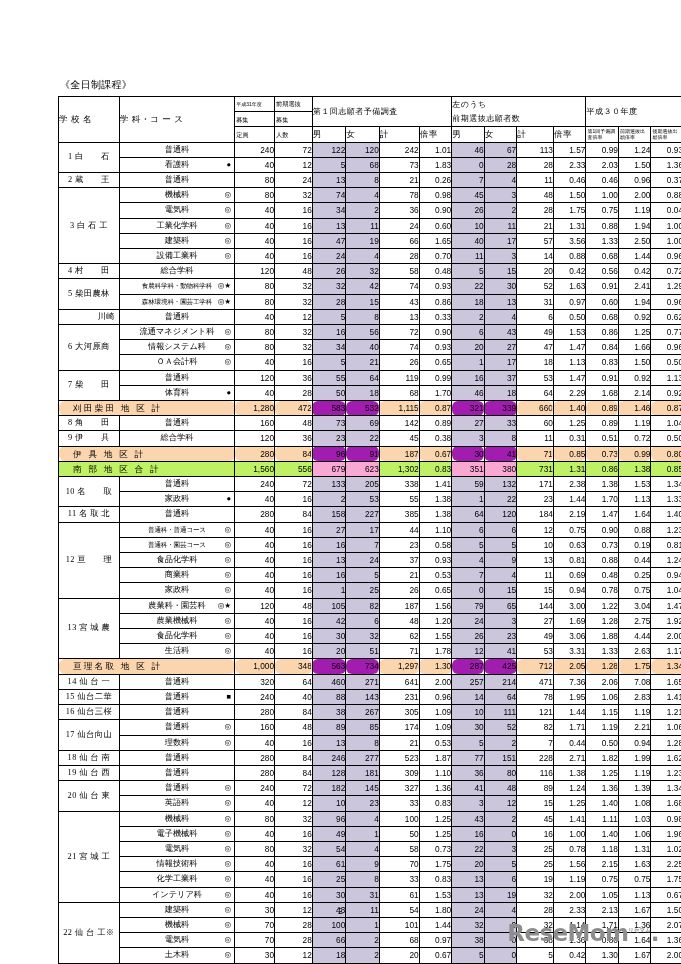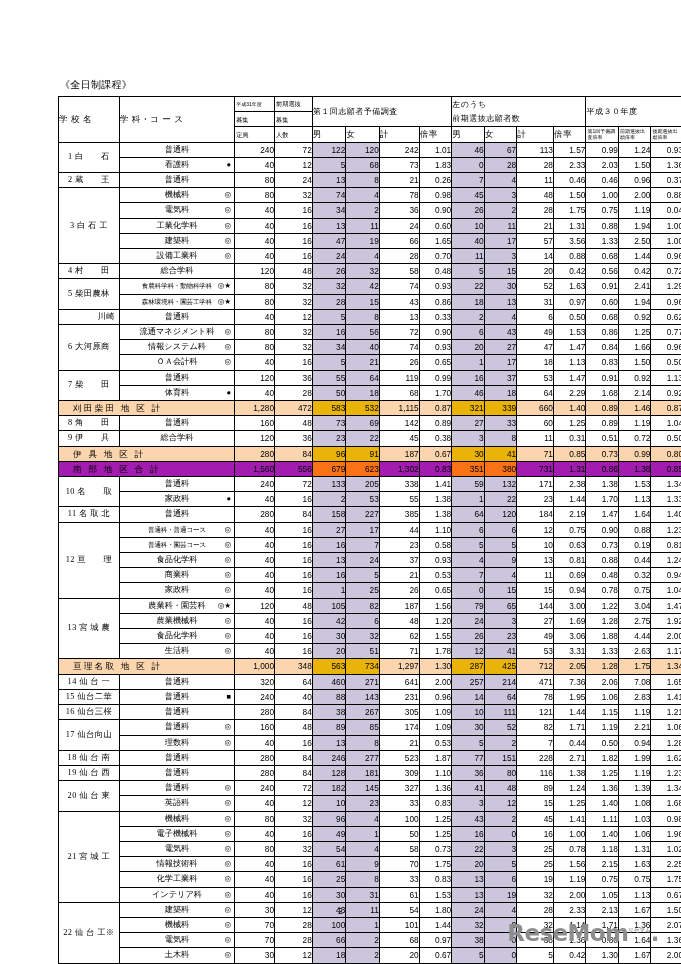--- a/index.html
+++ b/index.html
@@ -112,24 +112,24 @@
     font-size: 7.6px;
   }
   td.course .shrink { font-size: 6.6px; letter-spacing: -0.2px; }
   td.num {
     text-align: right;
     padding-right: 3px;
     font-size: 8.3px;
   }
   
   td.lav { background: #ccc6dd; }
-  tr.sub td { background: #fbd5ae; }
-  tr.sub td.lav { background: #eab308; margin-top: 16px; }
-  tr.tot td { background: #a21caf; }
-  tr.tot td.lav { background: #f97316; }
+  tr.sub td { background: #fbd5ae; border-radius: 6px; }
+  tr.sub td.lav { background: #a21caf; margin-top: 16px; }
+  tr.tot td { background: #bef264; }
+  tr.tot td.lav { background: #f9a8d4; }
   tr.sub td.label, tr.tot td.label {
     text-align: left;
     padding-left: 14px;
     font-size: 8.6px;
     letter-spacing: 2.2px;
     font-weight: normal;
   }
   
   .tb-thick-top { border-top: 1.4px solid #000 !important; }
   .tb-thick-bot { border-bottom: 1.4px solid #000 !important; }
@@ -688,21 +688,21 @@
             <td class="num">16</td>
             <td class="num lav bl-thick">16</td>
             <td class="num lav">5</td>
             <td class="num">21</td>
             <td class="num br-thick">0.53</td>
             <td class="num lav bl-thick">7</td>
             <td class="num lav">4</td>
             <td class="num">11</td>
             <td class="num br-thick">0.69</td>
             <td class="num bl-thick">0.48</td>
-            <td class="num">0.32</td>
+            <td class="num">0.25</td>
             <td class="num br-thick">0.94</td>
           </tr>
           <tr>
             <td class="course"><span>家政科</span><span class="mk">◎</span></td>
             <td class="num bl-thick">40</td>
             <td class="num">16</td>
             <td class="num lav bl-thick">1</td>
             <td class="num lav">25</td>
             <td class="num">26</td>
             <td class="num br-thick">0.65</td>

